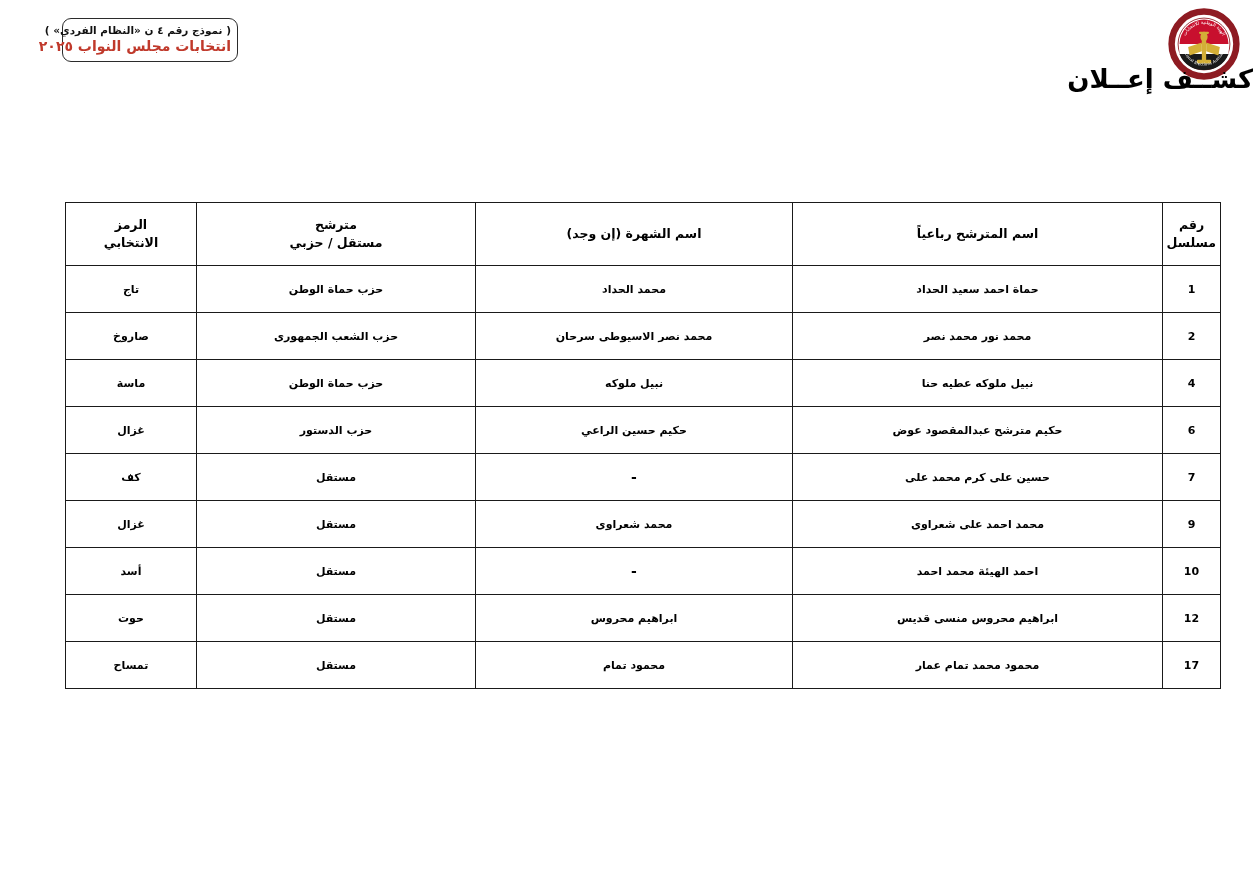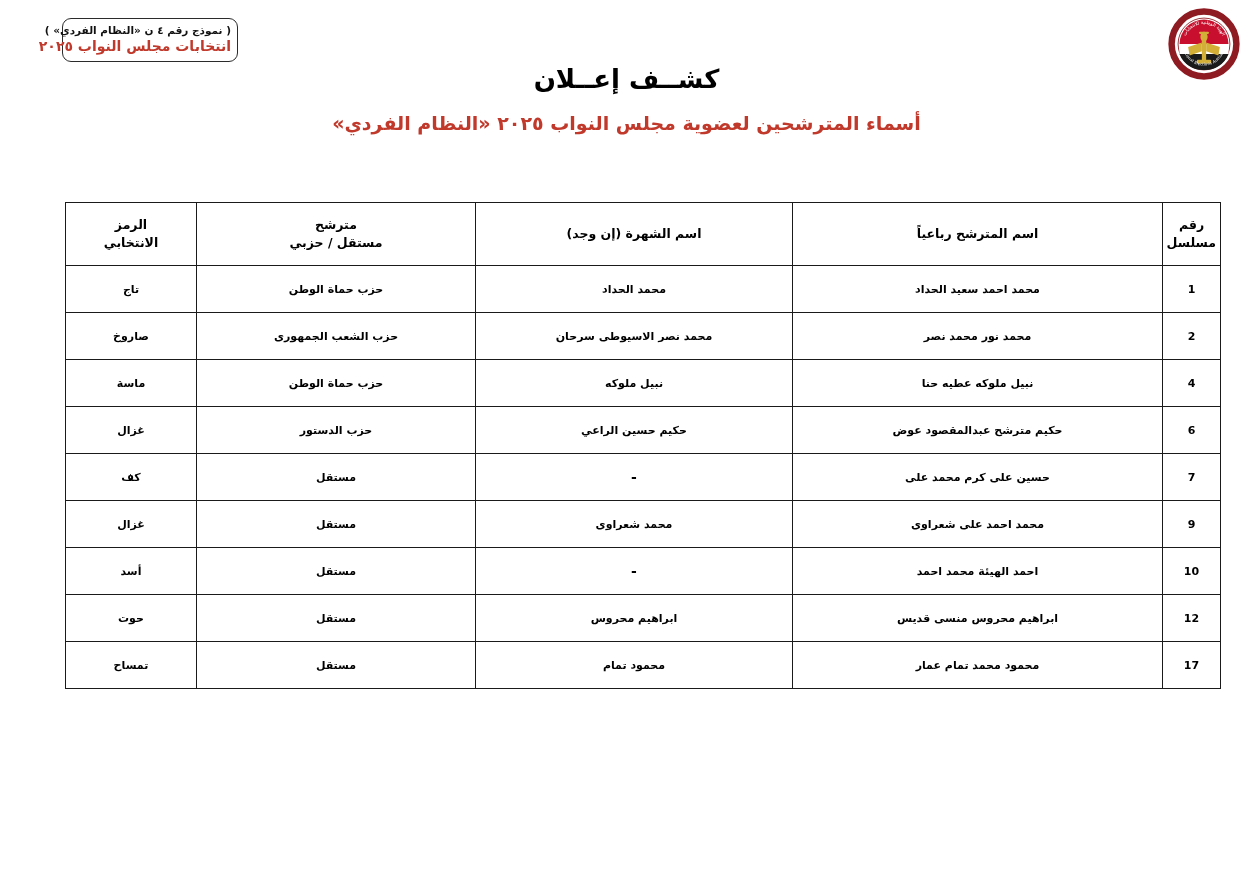--- a/index.html
+++ b/index.html
@@ -56,21 +56,20 @@
     height: 72px;
   }
   .seal svg { display:block; width:72px; height:72px; }
 
   
   .heading-block {
     position: absolute;
     top: 64px;
     left: 0;
     right: 0;
-    text-align: center;
   }
   .doc-title {
     font-size: 26px;
     font-weight: 700;
     letter-spacing: 1px;
     color: #000;
     margin: 0 0 18px 0;
   }
   .doc-subtitle {
     font-size: 19px;
@@ -163,21 +162,20 @@
       <textPath href="#arcTop" startOffset="50%" text-anchor="middle">الهيئة الوطنية للانتخابات</textPath>
     </text>
     <text font-size="5.4" fill="#ffffff" font-family="DejaVu Sans, sans-serif" letter-spacing="0.2">
       <textPath href="#arcBot" startOffset="50%" text-anchor="middle">National Elections Authority</textPath>
     </text>
   </svg>
 </div>
 
 <div class="heading-block">
   <h1 class="doc-title">كشــف إعــلان</h1>
-  <h2 class="doc-subtitle">أسماء المترشحين لعضوية مجلس النواب ٢٠٢٥ «النظام الفردي»</h2>
 </div>
 
 <div class="table-wrap">
   <table class="candidates">
     <colgroup>
       <col class="c-serial">
         <col class="c-name">
         <col class="c-alias">
         <col class="c-party">
         <col class="c-symbol">
@@ -196,21 +194,21 @@
         </th>
         <th>
           <span>الرمز</span><br>
           <span>الانتخابي</span>
         </th>
       </tr>
     </thead>
     <tbody id="candidates-body">
         <tr>
           <td class="serial-cell">1</td>
-          <td class="name-cell">محمد احمد سعيد الحداد</td>
+          <td class="name-cell">حماة احمد سعيد الحداد</td>
           <td class="alias-cell">محمد الحداد</td>
           <td class="party-cell">حزب حماة الوطن</td>
           <td class="symbol-cell">تاج</td>
         </tr>
         <tr>
           <td class="serial-cell">2</td>
           <td class="name-cell">محمد نور محمد نصر</td>
           <td class="alias-cell">محمد نصر الاسيوطى سرحان</td>
           <td class="party-cell">حزب الشعب الجمهورى</td>
           <td class="symbol-cell">صاروخ</td>

